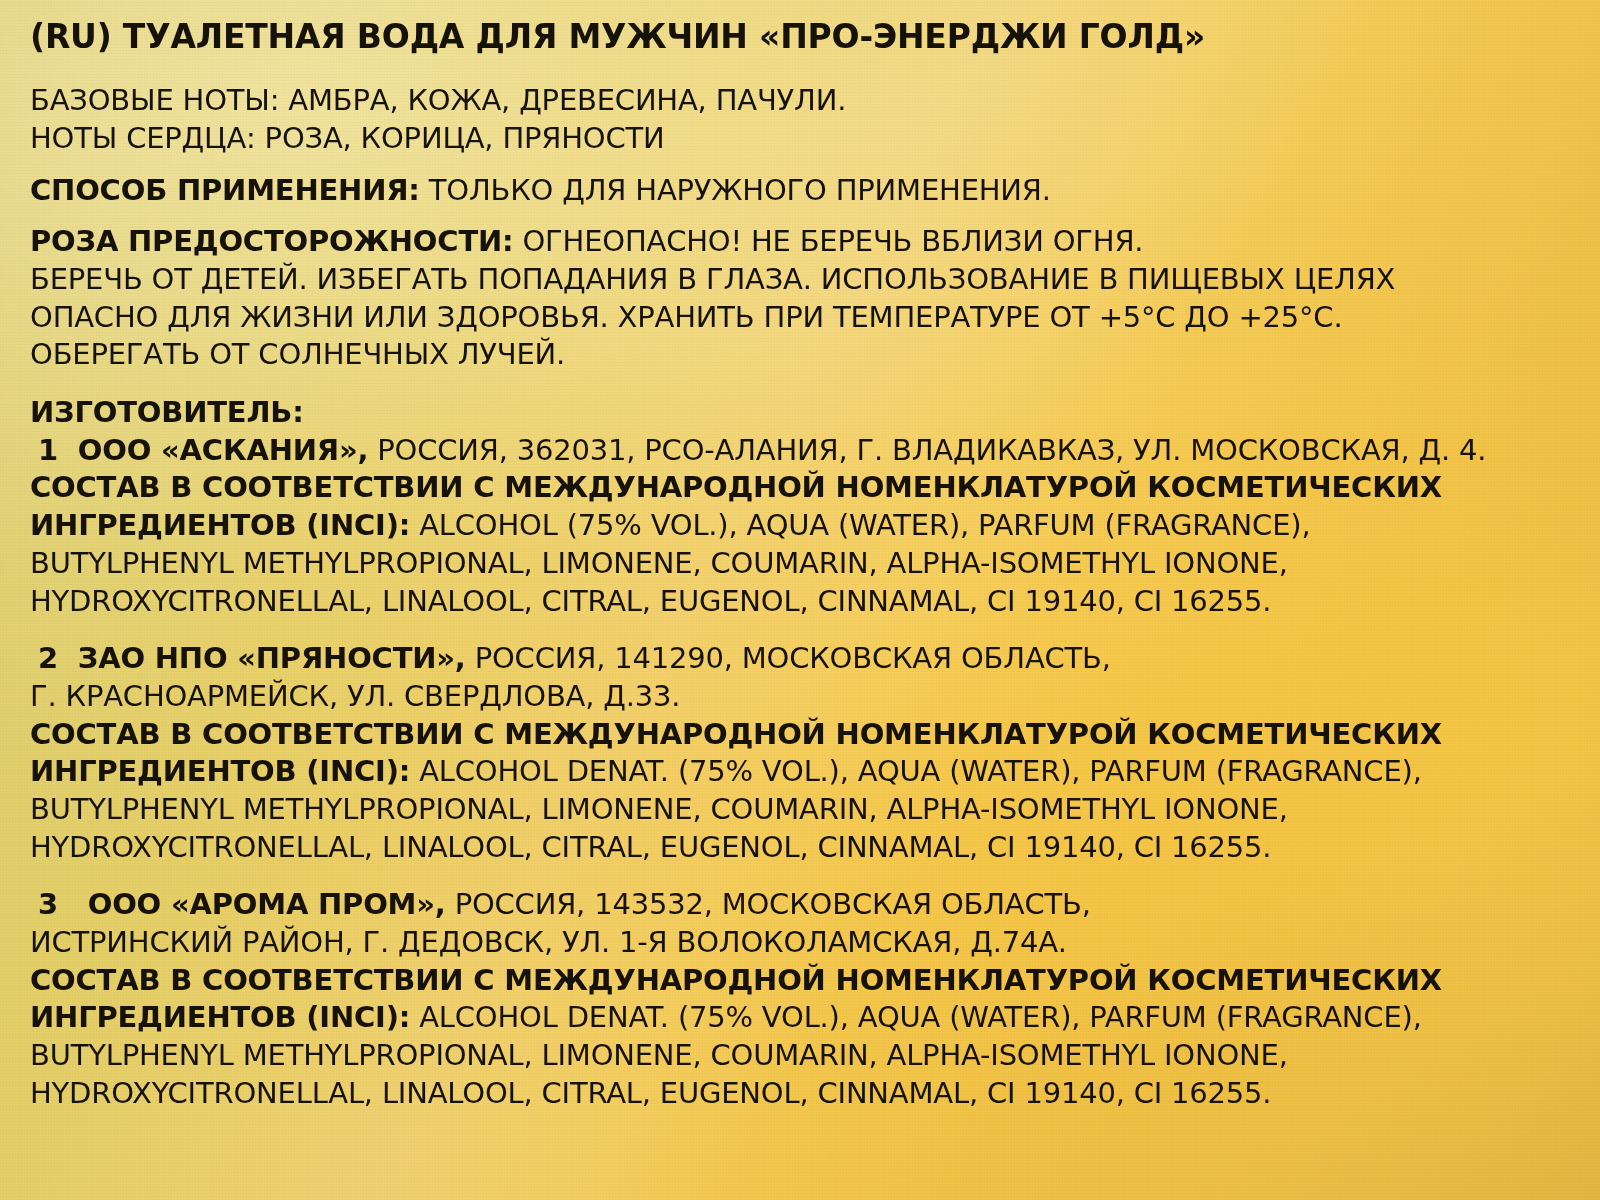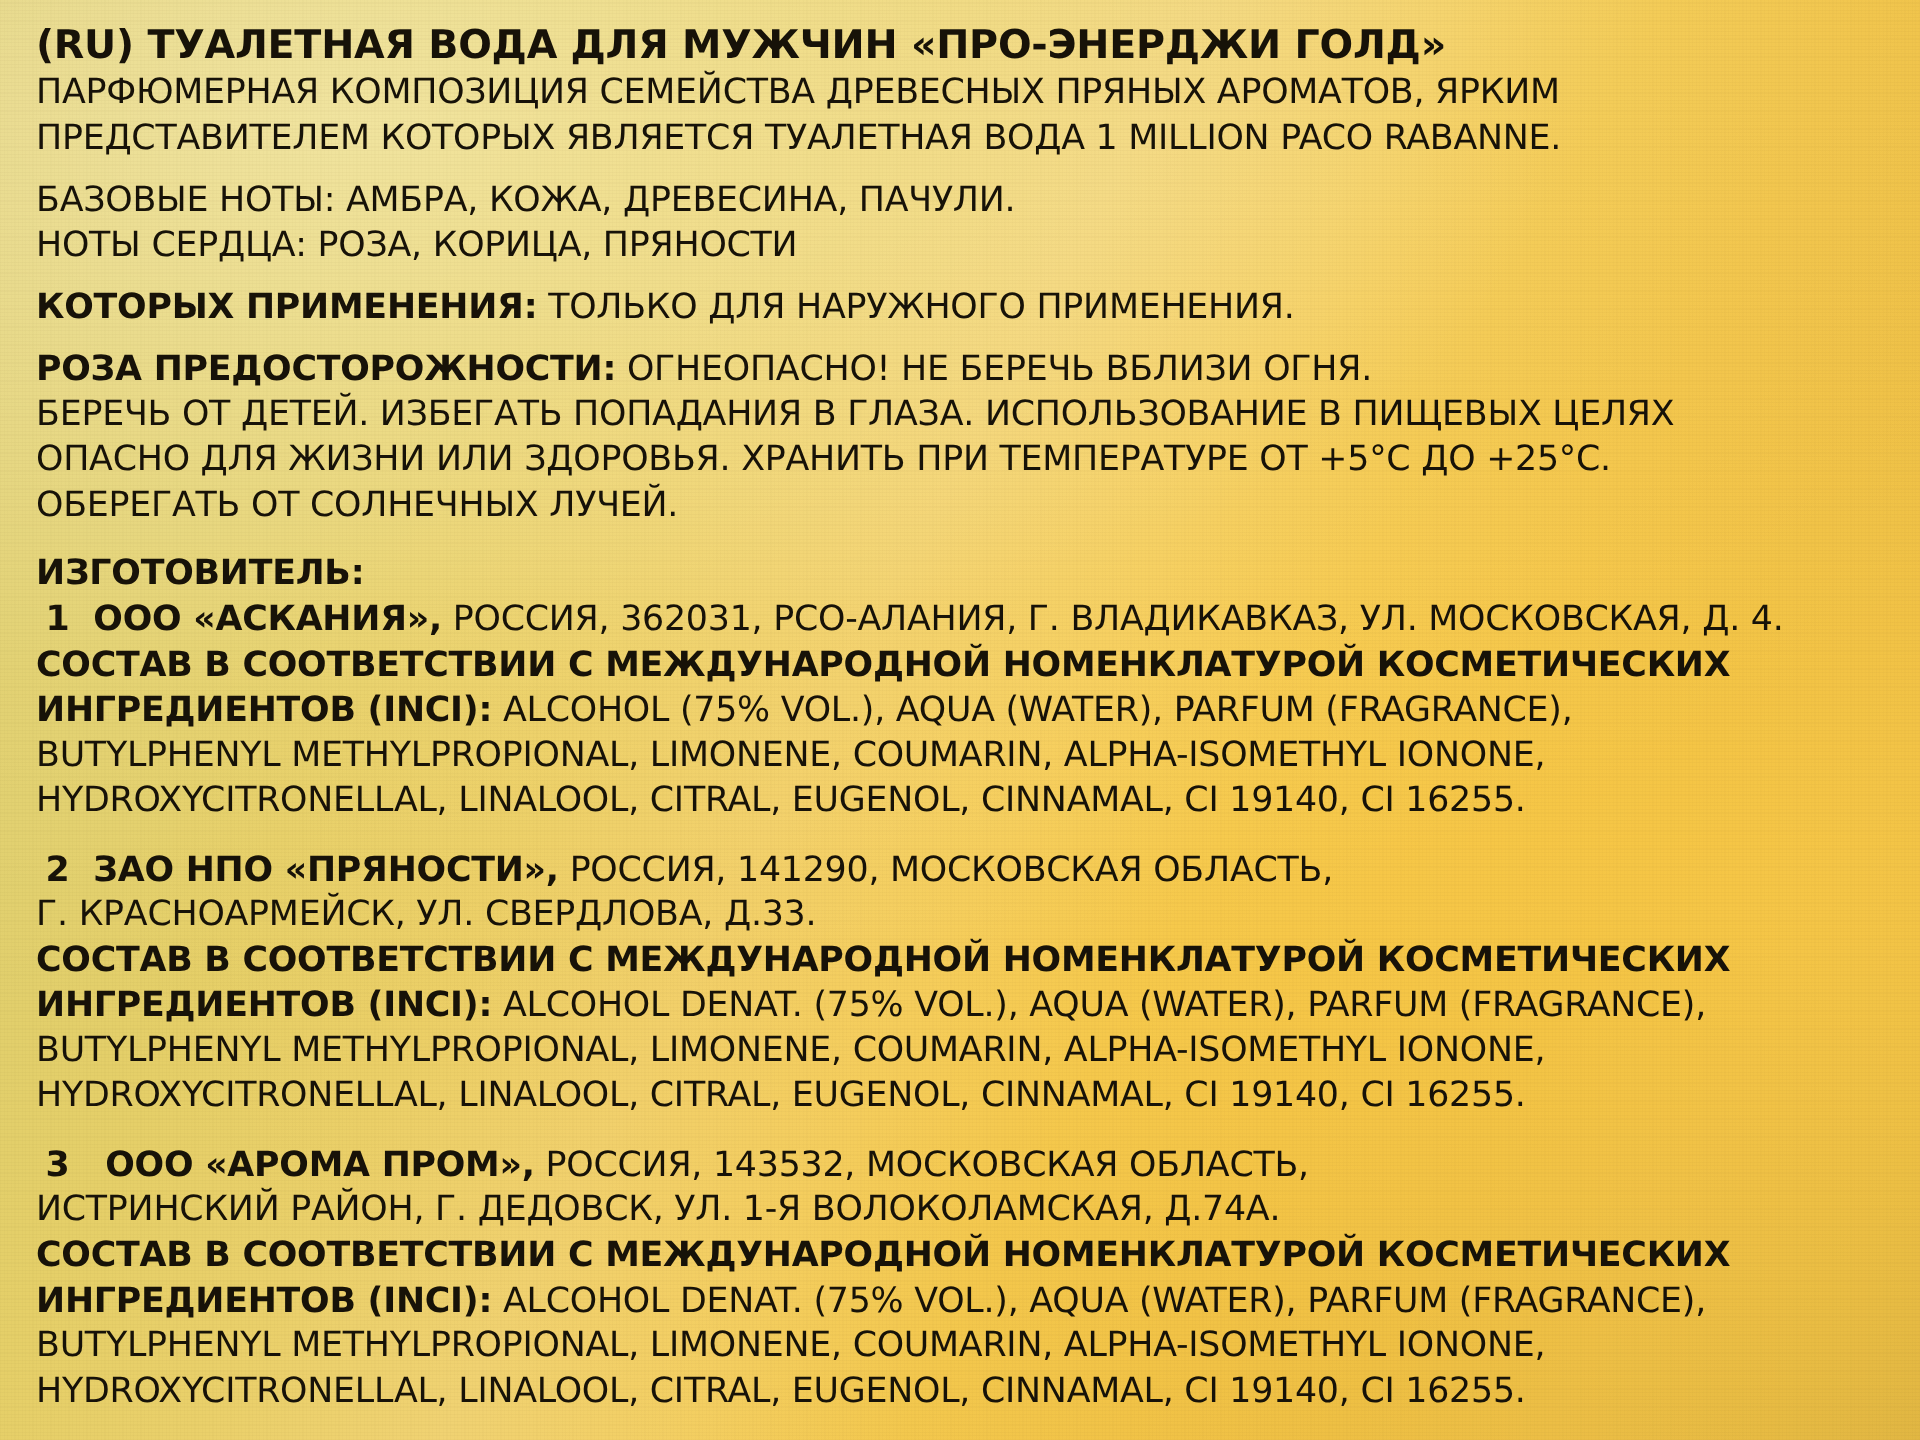--- a/index.html
+++ b/index.html
@@ -49,21 +49,21 @@
     mix-blend-mode: multiply;
     opacity: 0.55;
   }
   #label > * { position: relative; z-index: 2; }
 
   .title {
     font-size: 33px;
     font-weight: bold;
     letter-spacing: -0.2px;
     line-height: 1.16;
-    margin: 0 0 2px 0;
+    margin: 0 0 12px 0;
     white-space: nowrap;
   }
   .para {
     font-size: 29px;
     line-height: 1.30;
     margin: 0;
     letter-spacing: -0.2px;
   }
   .line { display: block; white-space: nowrap; }
   .gap-sm { height: 14px; }
@@ -72,36 +72,32 @@
   .blk { font-size: 29px; line-height: 1.30; letter-spacing: -0.2px; }
   .indent2 { padding-left: 8px; }
 </style>
 </head>
 <body>
 
 <div id="label">
 
   <div class="title">(RU) ТУАЛЕТНАЯ ВОДА ДЛЯ МУЖЧИН «ПРО-ЭНЕРДЖИ ГОЛД»</div>
 
-  <div class="para">
-    <span class="line">ПАРФЮМЕРНАЯ КОМПОЗИЦИЯ СЕМЕЙСТВА ДРЕВЕСНЫХ ПРЯНЫХ АРОМАТОВ, ЯРКИМ</span>
-    <span class="line">ПРЕДСТАВИТЕЛЕМ КОТОРЫХ ЯВЛЯЕТСЯ ТУАЛЕТНАЯ ВОДА 1 MILLION PACO RABANNE.</span>
-  </div>
 
   <div class="gap-sm"></div>
 
   <div class="para">
     <span class="line">БАЗОВЫЕ НОТЫ: АМБРА, КОЖА, ДРЕВЕСИНА, ПАЧУЛИ.</span>
     <span class="line">НОТЫ СЕРДЦА: РОЗА, КОРИЦА, ПРЯНОСТИ</span>
   </div>
 
   <div class="gap-sm"></div>
 
   <div class="blk">
-    <span class="line"><b>КОТОРЫХ ПРИМЕНЕНИЯ:</b><span> ТОЛЬКО ДЛЯ НАРУЖНОГО ПРИМЕНЕНИЯ.</span></span>
+    <span class="line"><b>СПОСОБ ПРИМЕНЕНИЯ:</b><span> ТОЛЬКО ДЛЯ НАРУЖНОГО ПРИМЕНЕНИЯ.</span></span>
   </div>
 
   <div class="gap-sm"></div>
 
   <div class="blk">
     <span class="line"><b>РОЗА ПРЕДОСТОРОЖНОСТИ:</b><span> ОГНЕОПАСНО! НЕ БЕРЕЧЬ ВБЛИЗИ ОГНЯ.</span></span>
     <span class="line">БЕРЕЧЬ ОТ ДЕТЕЙ. ИЗБЕГАТЬ ПОПАДАНИЯ В ГЛАЗА. ИСПОЛЬЗОВАНИЕ В ПИЩЕВЫХ ЦЕЛЯХ</span>
     <span class="line">ОПАСНО ДЛЯ ЖИЗНИ ИЛИ ЗДОРОВЬЯ. ХРАНИТЬ ПРИ ТЕМПЕРАТУРЕ ОТ +5°C ДО +25°C.</span>
     <span class="line">ОБЕРЕГАТЬ ОТ СОЛНЕЧНЫХ ЛУЧЕЙ.</span>
   </div>

